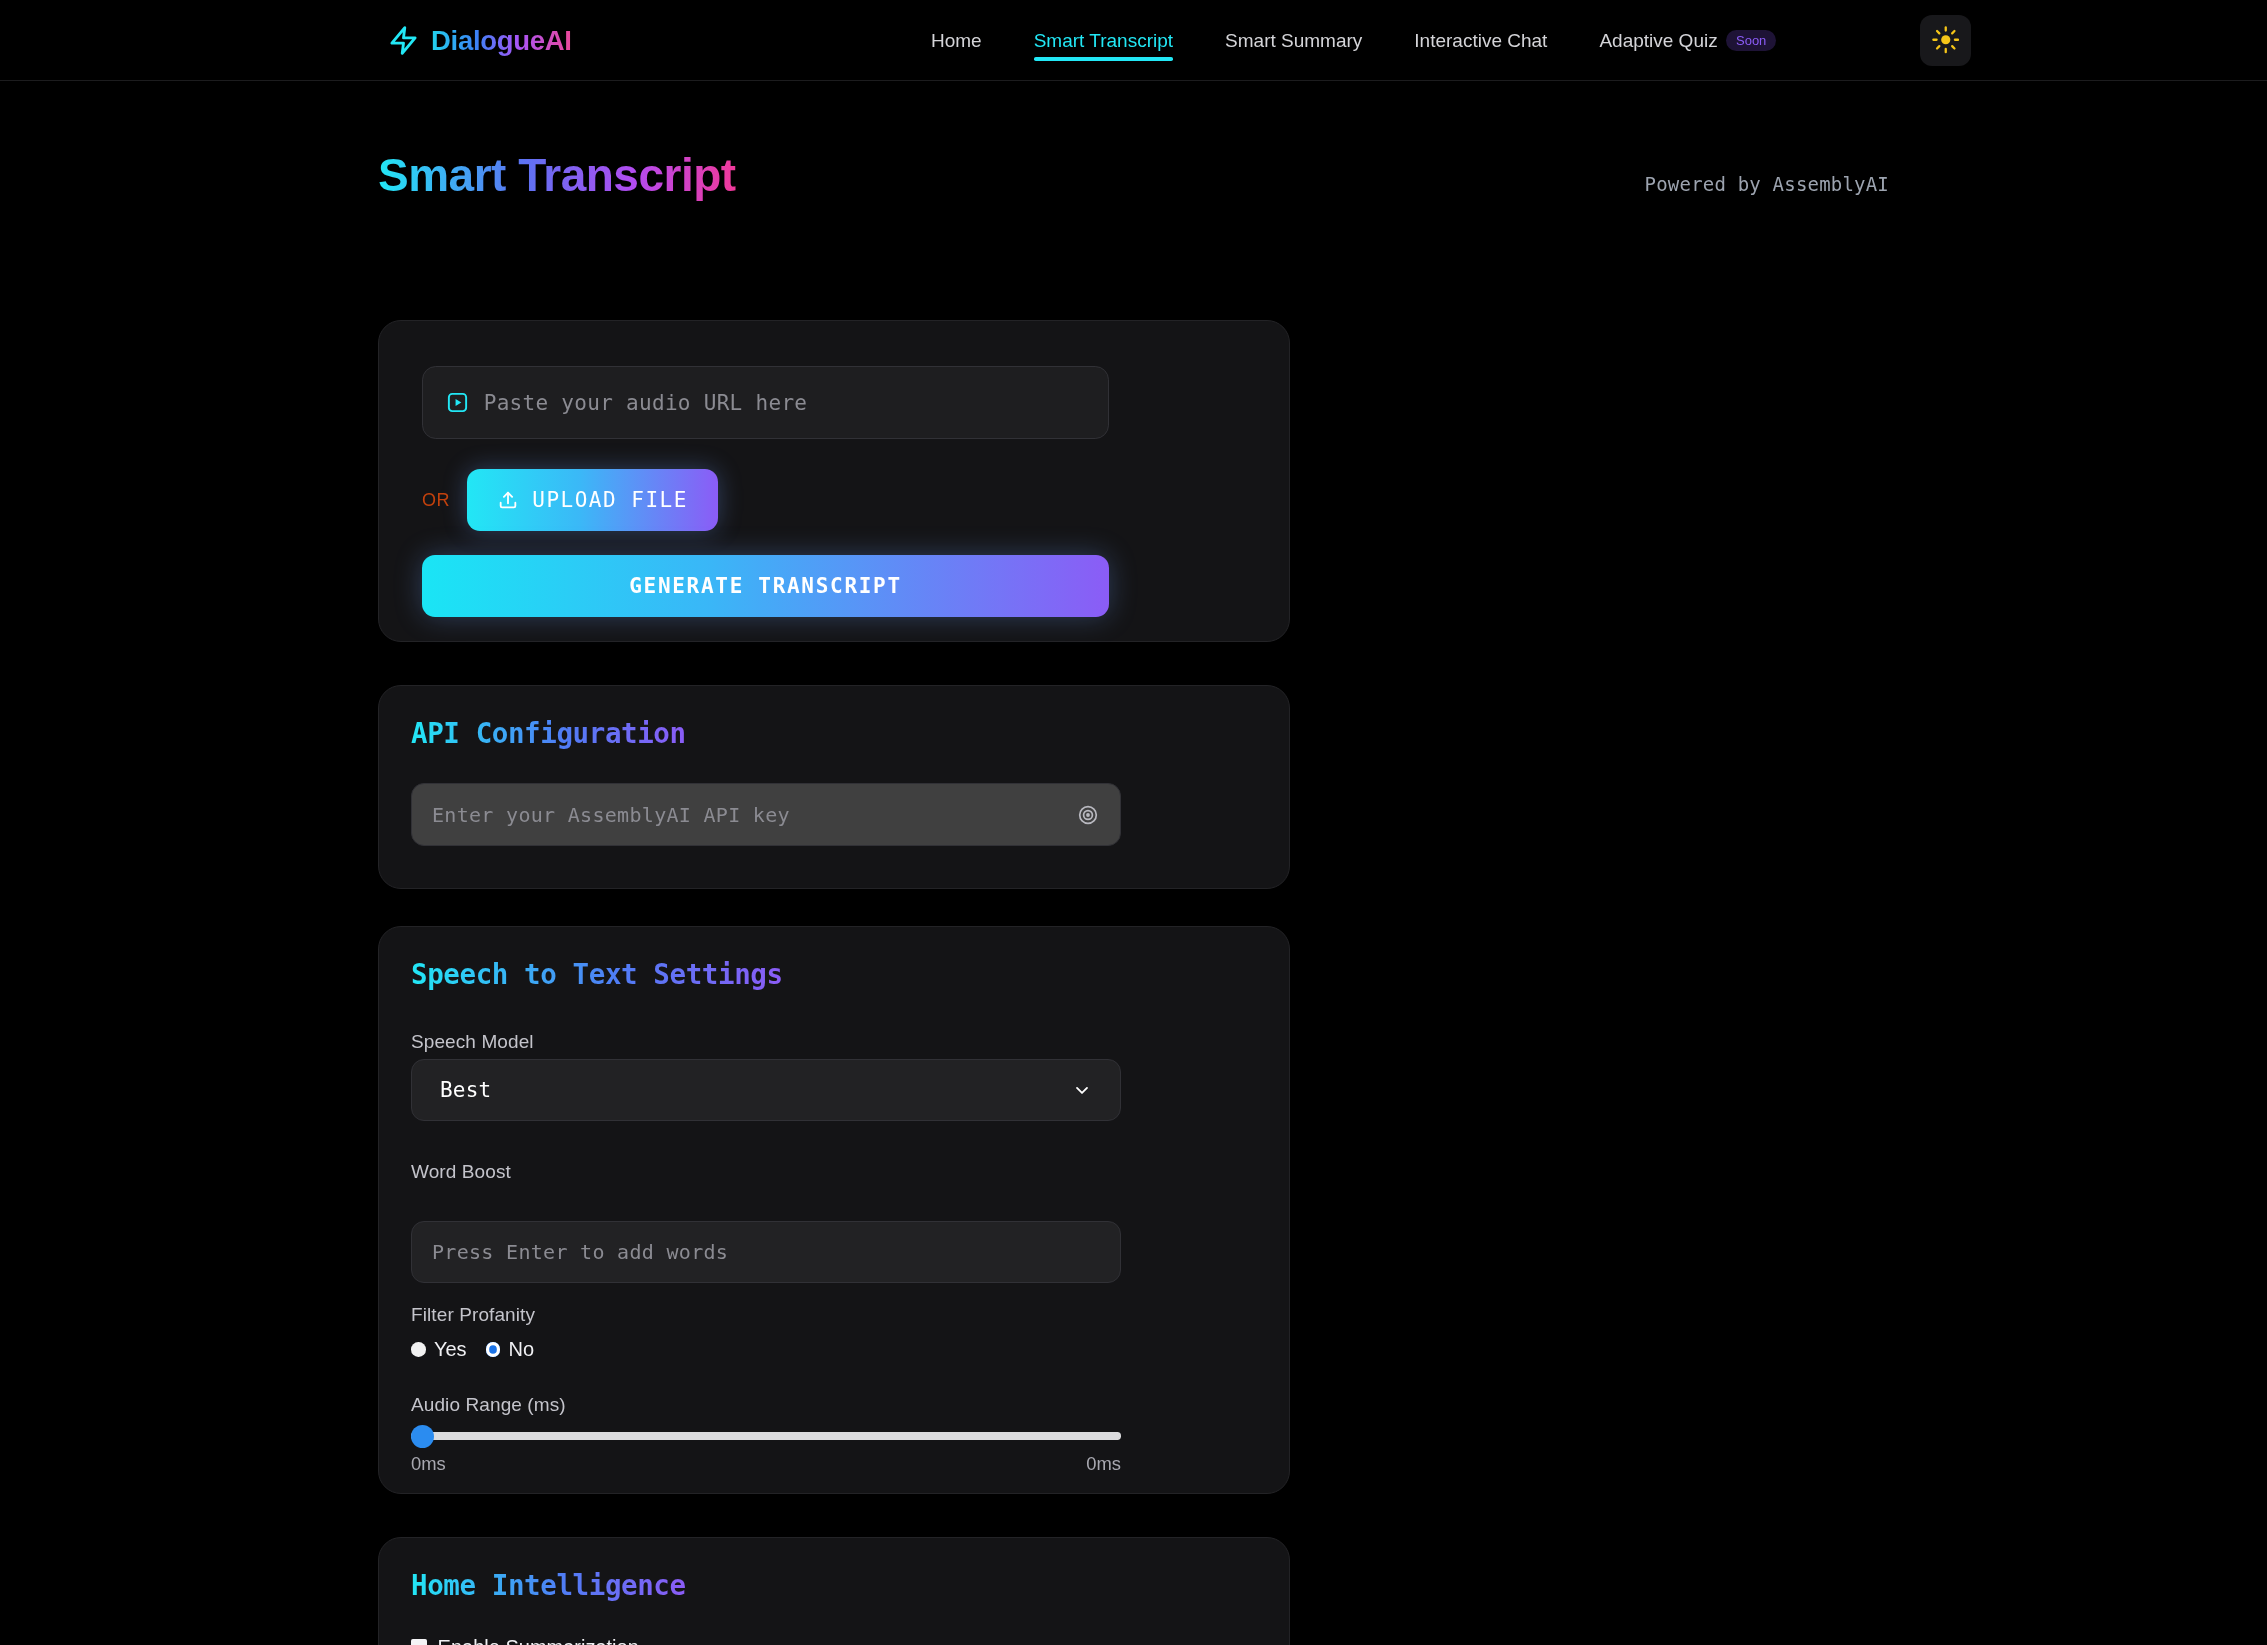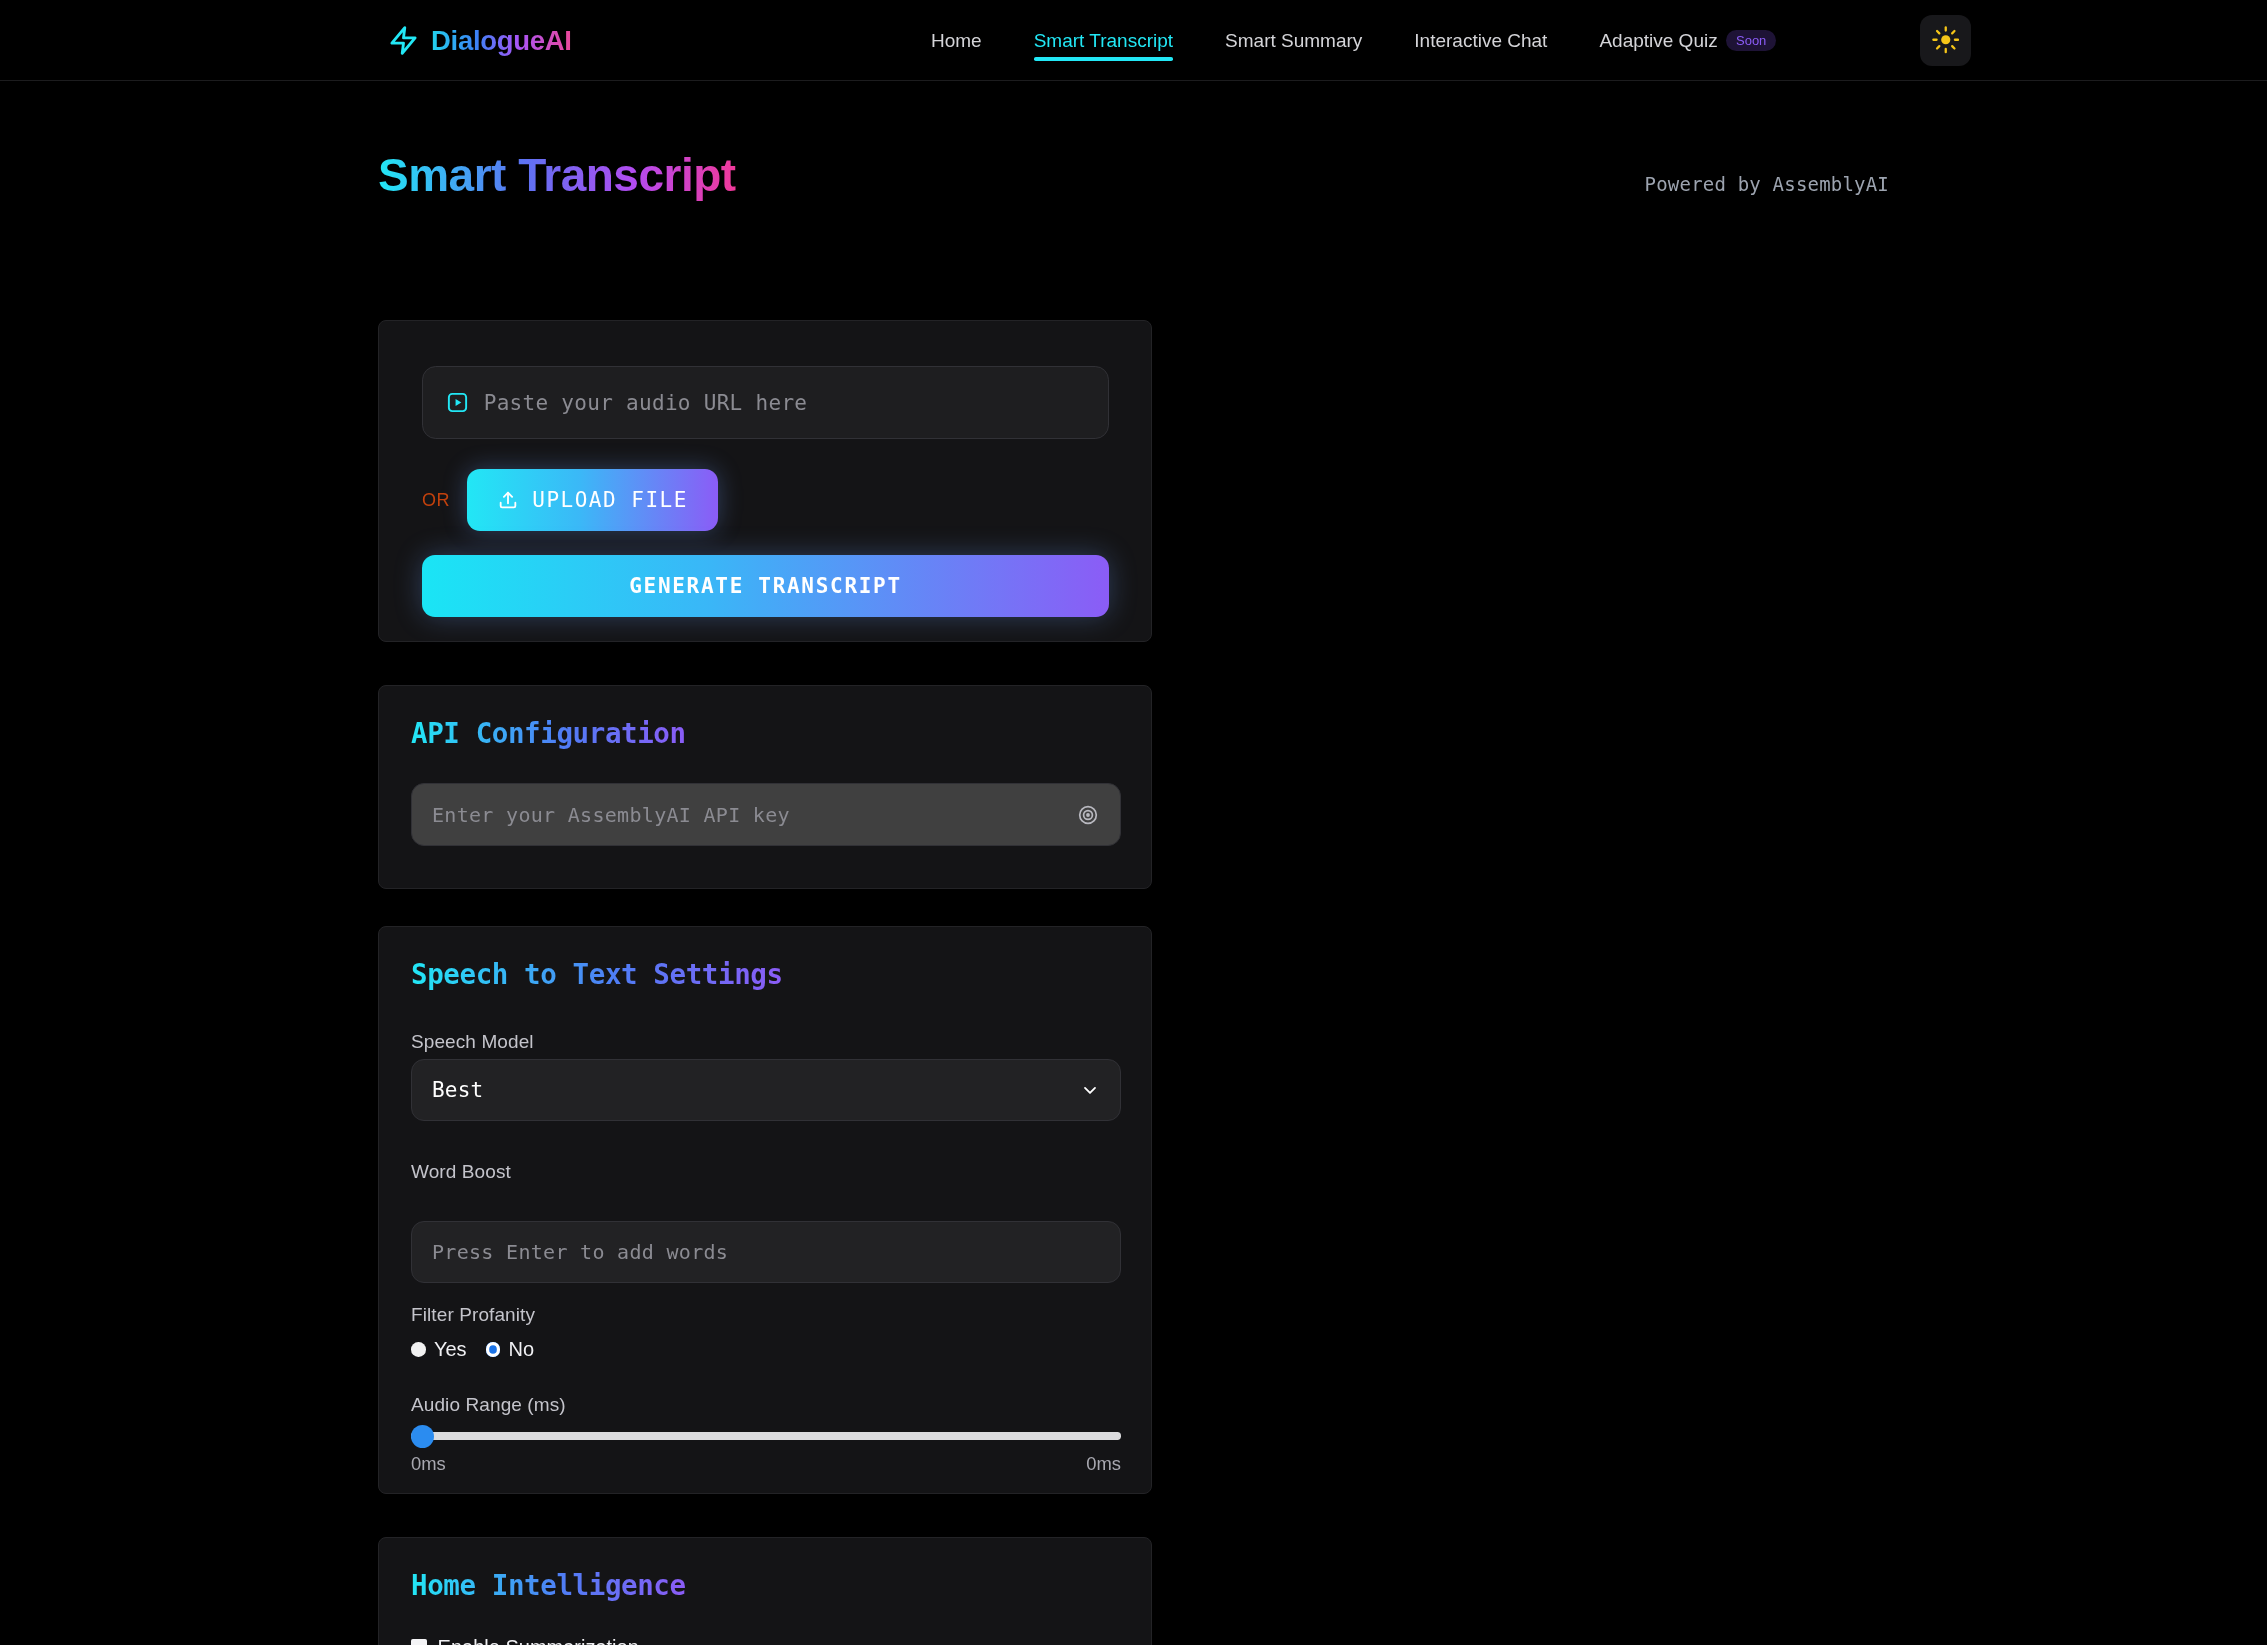--- a/index.html
+++ b/index.html
@@ -135,24 +135,24 @@
   .powered-by {
     font-family: "DejaVu Sans Mono", monospace;
     font-size: 19px;
     color: #9ca3af;
     letter-spacing: 0.2px;
   }
 
   .card {
     position: absolute;
     left: 378px;
-    width: 774px;
+    width: 912px;
     background: #141416;
     border: 0.9px solid #232326;
-    border-radius: 8px;
+    border-radius: 23px;
   }
 
   .card-title {
     font-family: "DejaVu Sans Mono", monospace;
     font-size: 27.5px;
     font-weight: 700;
     letter-spacing: -0.4px;
     background: linear-gradient(90deg, #22e7f5 0%, #4f7df5 55%, #8b5cf6 100%);
     -webkit-background-clip: text;
     background-clip: text;
@@ -279,21 +279,21 @@
     position: absolute;
     left: 32px;
     top: 132px;
     width: 710px;
     height: 62px;
     background: #222224;
     border: 0.9px solid #313136;
     border-radius: 13px;
     display: flex;
     align-items: center;
-    padding: 0 20px;
+    padding: 0 28px;
     cursor: pointer;
   }
   .select-value {
     flex: 1;
     font-family: "DejaVu Sans Mono", monospace;
     font-size: 21px;
     color: #ffffff;
     letter-spacing: 0.2px;
   }
 

